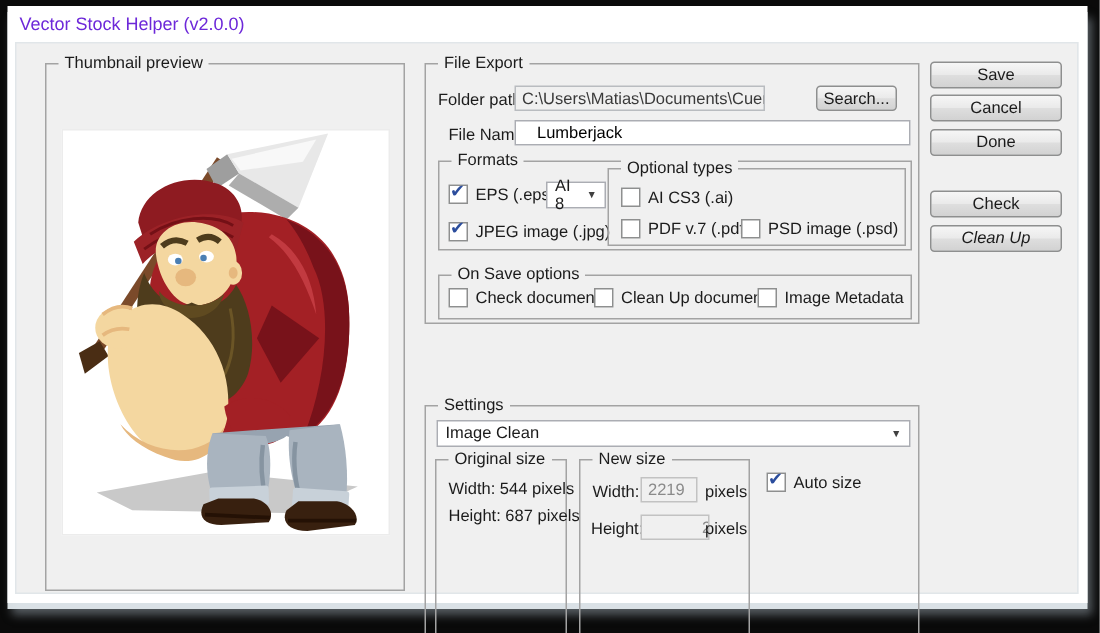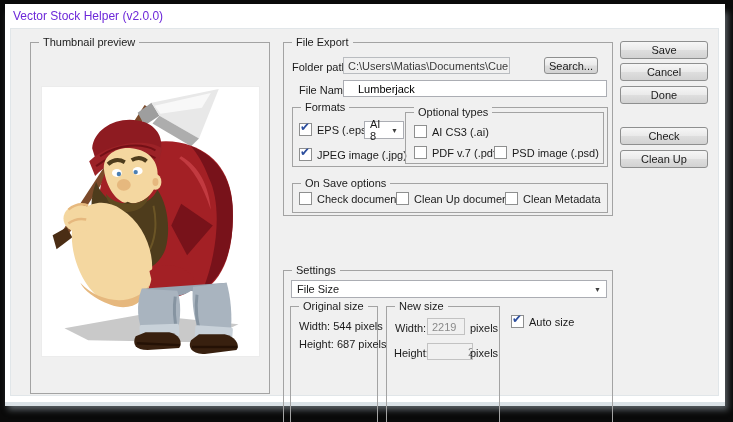--- a/index.html
+++ b/index.html
@@ -149,30 +149,30 @@
           <div class="cbx" style="left:6px;top:8px;">
             <span class="cb"></span>
             <span class="lbl">Check document</span>
           </div>
           <div class="cbx" style="left:103px;top:8px;">
             <span class="cb"></span>
             <span class="lbl">Clean Up document</span>
           </div>
           <div class="cbx" style="left:212px;top:8px;">
             <span class="cb"></span>
-            <span class="lbl">Clean Metadata</span>
+            <span class="lbl">Image Metadata</span>
           </div>
         </div>
       </div>
 
       <div class="group" style="left:272px;top:201px;width:330px;height:162px;margin-top:40px;">
         <span class="glabel">Settings</span>
 
         <div class="combo" style="left:7px;top:9px;width:316px;height:18px;">
-          <span>File Size</span>
+          <span>Image Clean</span>
           <span class="arrow">▼</span>
         </div>
 
         <div class="group" style="left:6px;top:35px;width:88px;height:124px;">
           <span class="glabel">Original size</span>
           <span class="slabel" style="left:8px;top:13px;">Width: 544 pixels</span>
           <span class="slabel" style="left:8px;top:31px;">Height: 687 pixels</span>
         </div>
 
         <div class="group" style="left:102px;top:35px;width:114px;height:124px;">
@@ -190,17 +190,17 @@
               <span class="mark">✔</span>
             </span>
           <span class="lbl">Auto size</span>
         </div>
       </div>
 
       <div class="btn" style="left:609px;top:12px;width:88px;height:18px;">Save</div>
       <div class="btn" style="left:609px;top:34px;width:88px;height:18px;">Cancel</div>
       <div class="btn" style="left:609px;top:57px;width:88px;height:18px;">Done</div>
       <div class="btn" style="left:609px;top:98px;width:88px;height:18px;">Check</div>
-      <div class="btn" style="left:609px;top:121px;width:88px;height:18px;">Clean Up</div>
+      <div class="btn" style="left:609px;top:121px;width:88px;height:18px;font-style:italic;">Clean Up</div>
 
     </div>
   </div>
 </div>
 
 </body></html>

